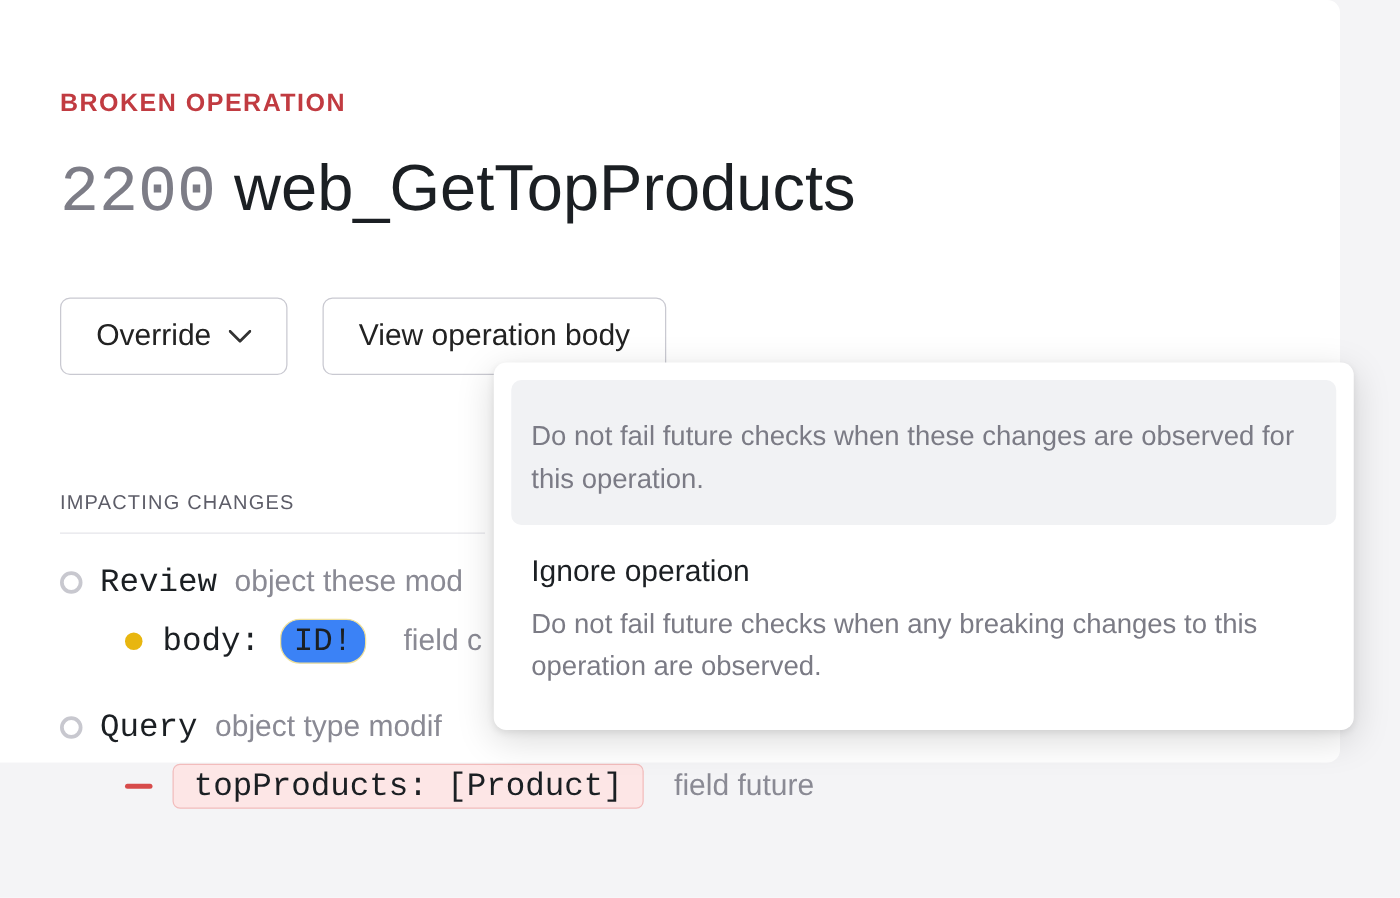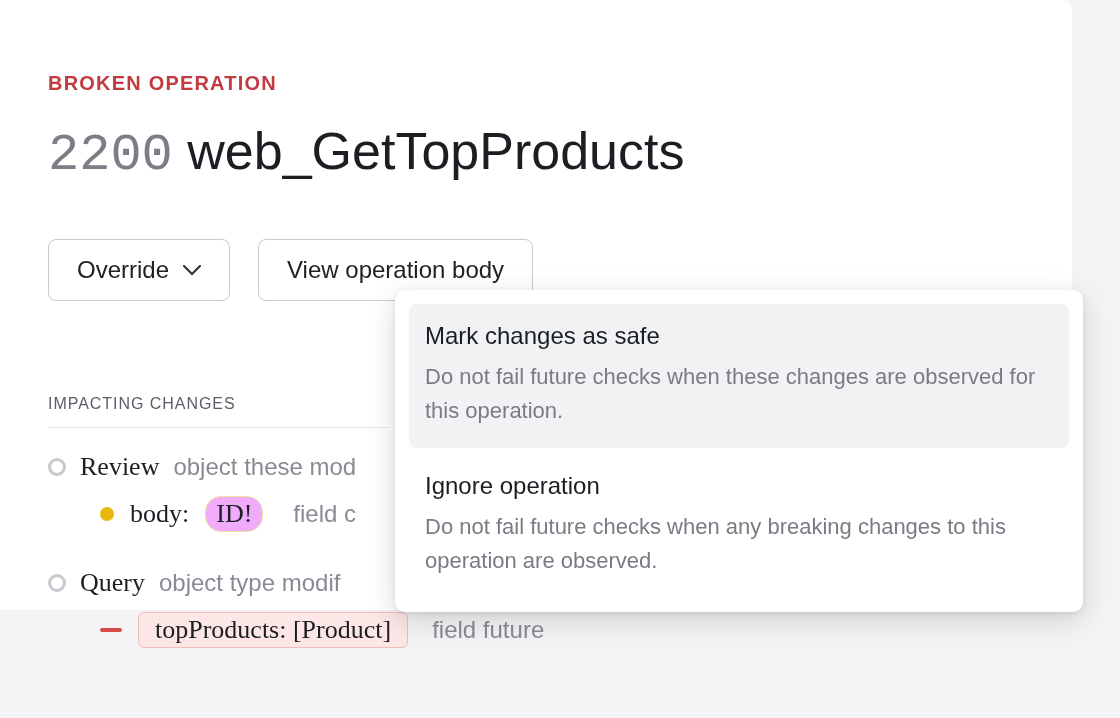--- a/index.html
+++ b/index.html
@@ -96,32 +96,32 @@
   }
   .bullet-yellow {
     width: 14px; height: 14px; border-radius: 50%;
     background: #e8b60f; flex-shrink: 0;
   }
   .minus-icon {
     width: 22px; height: 4px; background: #d74b4b; border-radius: 2px;
     flex-shrink: 0;
   }
   .mono {
-    font-family: Liberation Serif, serif;
+    font-family: Liberation Mono, monospace;
     font-size: 26px;
     color: #1b1f23;
   }
   .muted { color: #8a8a94; font-size: 24px; }
   .sub-line {
     display: flex; align-items: center; gap: 16px;
     margin-top: 14px; margin-left: 2px;
     font-size: 26px;
   }
   .tag-yellow {
-    background: #f0abfc;
+    background: #3b82f6;
     border: 1.5px solid #efe09b;
     border-radius: 16px;
     padding: 2px 10px;
   }
   .tag-red {
     background: #fde6e6;
     border: 1.5px solid #f2bcbc;
     border-radius: 6px;
     padding: 2px 16px;
   }
@@ -147,21 +147,20 @@
           <path d="M1 1 L9 9 L17 1" stroke="#333" stroke-width="2.2" fill="none" stroke-linecap="round" stroke-linejoin="round"></path>
         </svg>
     </button>
     <button class="btn">
       <span>View operation body</span>
     </button>
   </div>
 
   <div class="dropdown">
     <div class="dropdown-item hovered">
-      <div class="dd-title">Mark changes as safe</div>
       <div class="dd-desc">Do not fail future checks when these changes are observed for this operation.</div>
     </div>
     <div class="dropdown-item">
       <div class="dd-title">Ignore operation</div>
       <div class="dd-desc">Do not fail future checks when any breaking changes to this operation are observed.</div>
     </div>
   </div>
 
   <div class="impacting-section">
     <div class="impacting-label">IMPACTING CHANGES</div>

